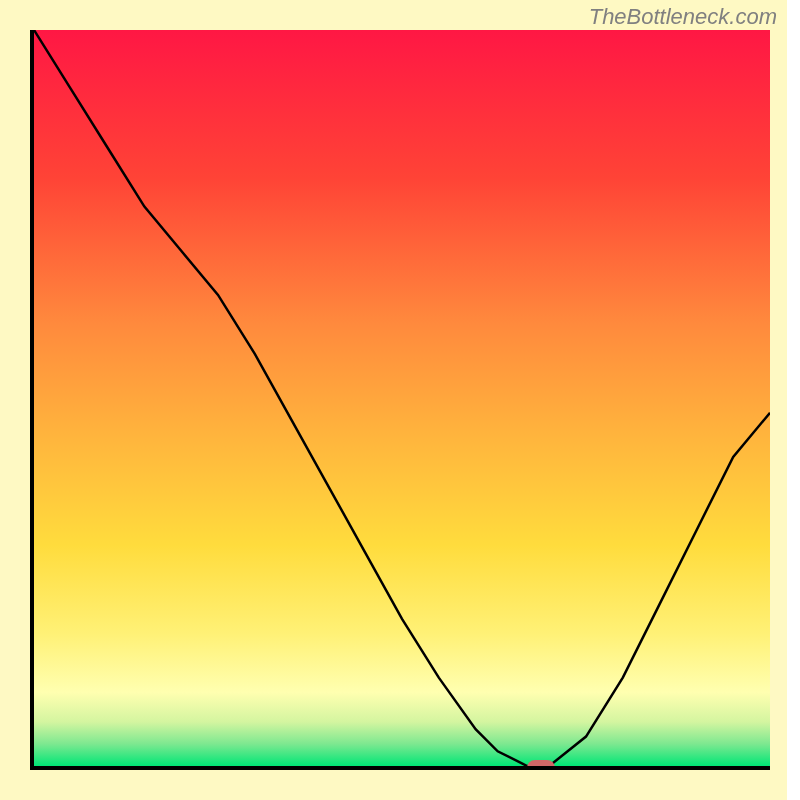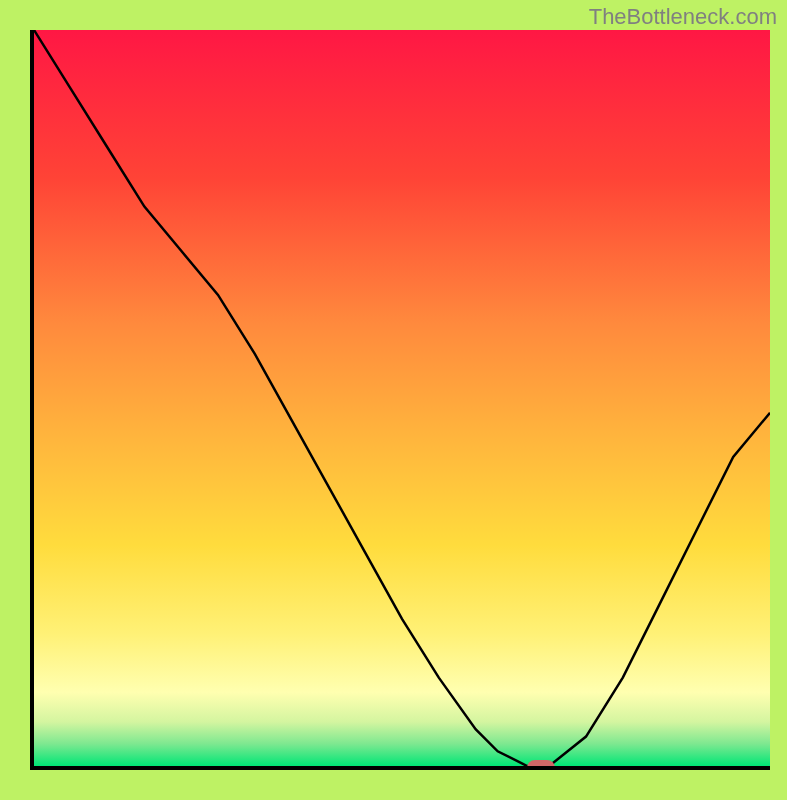--- a/index.html
+++ b/index.html
@@ -1,17 +1,17 @@
 <!DOCTYPE html>
 <html><head>
 <meta charset="utf-8">
 <style>
 * { margin: 0; padding: 0; box-sizing: border-box; }
 body { width: 800px; height: 800px; position: relative; font-family: Arial, sans-serif; }
-.container { width: 787px; height: 800px; position: relative; background: #bef264; }
+.container { width: 787px; height: 800px; position: relative; background: #fef9c3; font-style: italic; }
 .watermark { position: absolute; top: 4px; right: 10px; color: #808080; font-size: 22px; font-weight: 500; z-index: 10; }
 .chart-area { position: absolute; left: 30px; top: 30px; width: 740px; height: 740px; border-left: 4px solid #000; border-bottom: 4px solid #000; overflow: hidden; }
 .gradient { position: absolute; left: 0; top: 0; width: 100%; height: 100%; }
 .curve-svg { position: absolute; left: 0; top: 0; width: 100%; height: 100%; }
 .marker { position: absolute; width: 28px; height: 16px; background: #d16868; border-radius: 8px; transform: translate(-50%, -50%); }
 </style>
 </head>
 <body>
 
 <div class="container">

